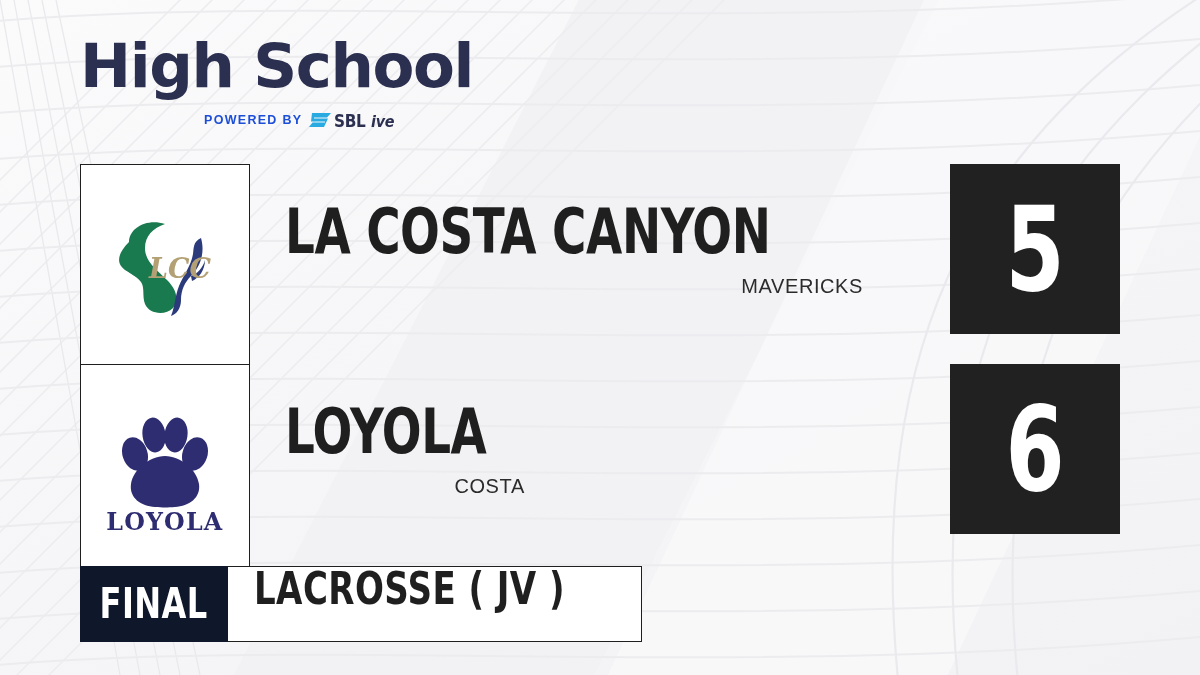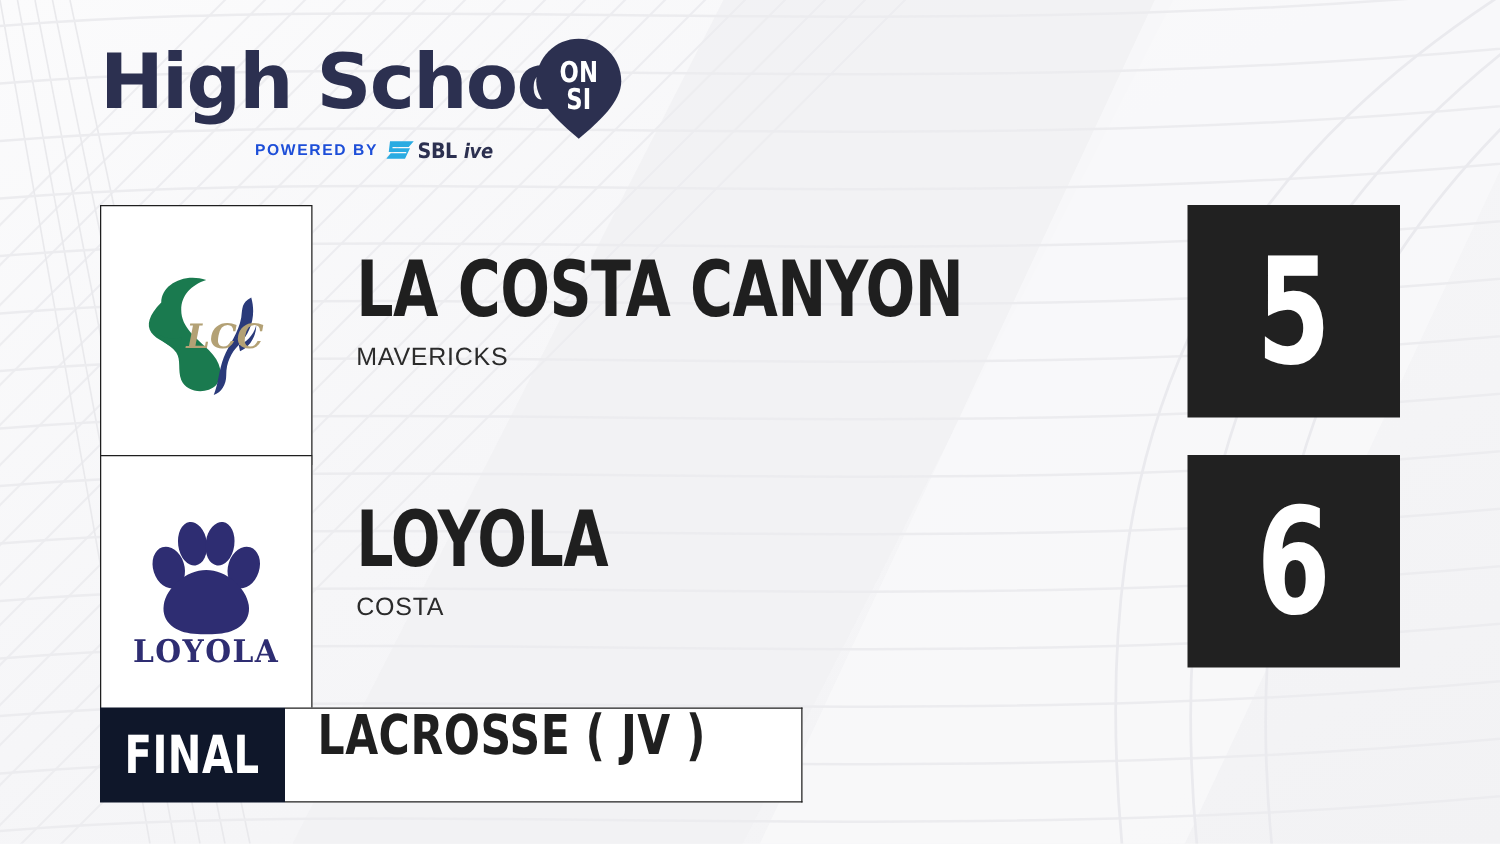--- a/index.html
+++ b/index.html
@@ -68,20 +68,21 @@
     white-space:nowrap;
   }
   .team-mascot {
     margin-top:12px;
     font-size:20px;
     line-height:22px;
     letter-spacing:0.6px;
     color:#2b2b2b;
     font-family:"Liberation Sans", sans-serif;
     white-space:nowrap;
+    text-align:right;
   }
 
   .score-box {
     position:absolute; left:950px; top:0;
     width:170px; height:170px;
     background:#212121;
     display:flex; align-items:center; justify-content:center;
   }
   .score-value {
     font-family:"DejaVu Sans Condensed","Liberation Sans Narrow","Liberation Sans", sans-serif;
@@ -198,27 +199,20 @@
       </g>
     </g>
   </svg>
 </div>
 
 <div id="stage">
 
   <div id="brand">
     <div id="brand-wordmark">High School</div>
 
-    <div id="brand-pin">
-      <svg viewBox="0 0 76 84" xmlns="http://www.w3.org/2000/svg">
-        <path d="M38 2 C 19.2 2 4 17.2 4 36 C 4 52.5 22 68.5 38 82 C 54 68.5 72 52.5 72 36 C 72 17.2 56.8 2 38 2 Z" fill="#2c3050"></path>
-        <text x="38" y="37" text-anchor="middle" font-family="DejaVu Sans Condensed, Liberation Sans Narrow, Liberation Sans, sans-serif" font-size="23" font-weight="bold" fill="#ffffff" transform="scale(0.88 1) translate(5.2 0)">ON</text>
-        <text x="38" y="58" text-anchor="middle" font-family="DejaVu Sans Condensed, Liberation Sans Narrow, Liberation Sans, sans-serif" font-size="23" font-weight="bold" fill="#ffffff" transform="scale(0.88 1) translate(5.2 0)">SI</text>
-      </svg>
-    </div>
 
     <div id="brand-powered">
       <span class="powered-label">POWERED BY</span>
       <svg id="sblive-mark" width="110" height="20" viewBox="0 0 110 20" xmlns="http://www.w3.org/2000/svg">
 
         <path d="M3 3 L22 3 L18 7.6 L5 7.6 L5 8.6 L19 8.6 L15 17 L0 17 L3.6 12.6 L16 12.6 L16 11.6 L2 11.6 Z" fill="#29abe2"></path>
 
         <text x="25" y="16.5" font-family="DejaVu Sans Condensed, Liberation Sans Narrow, Liberation Sans, sans-serif" font-size="17" font-weight="bold" fill="#2c3050" letter-spacing="-0.3">SBL</text>
         <text x="62" y="16.5" font-family="DejaVu Sans Condensed, Liberation Sans Narrow, Liberation Sans, sans-serif" font-size="16" font-weight="bold" font-style="italic" fill="#2c3050" letter-spacing="-0.3">ive</text>
       </svg>

